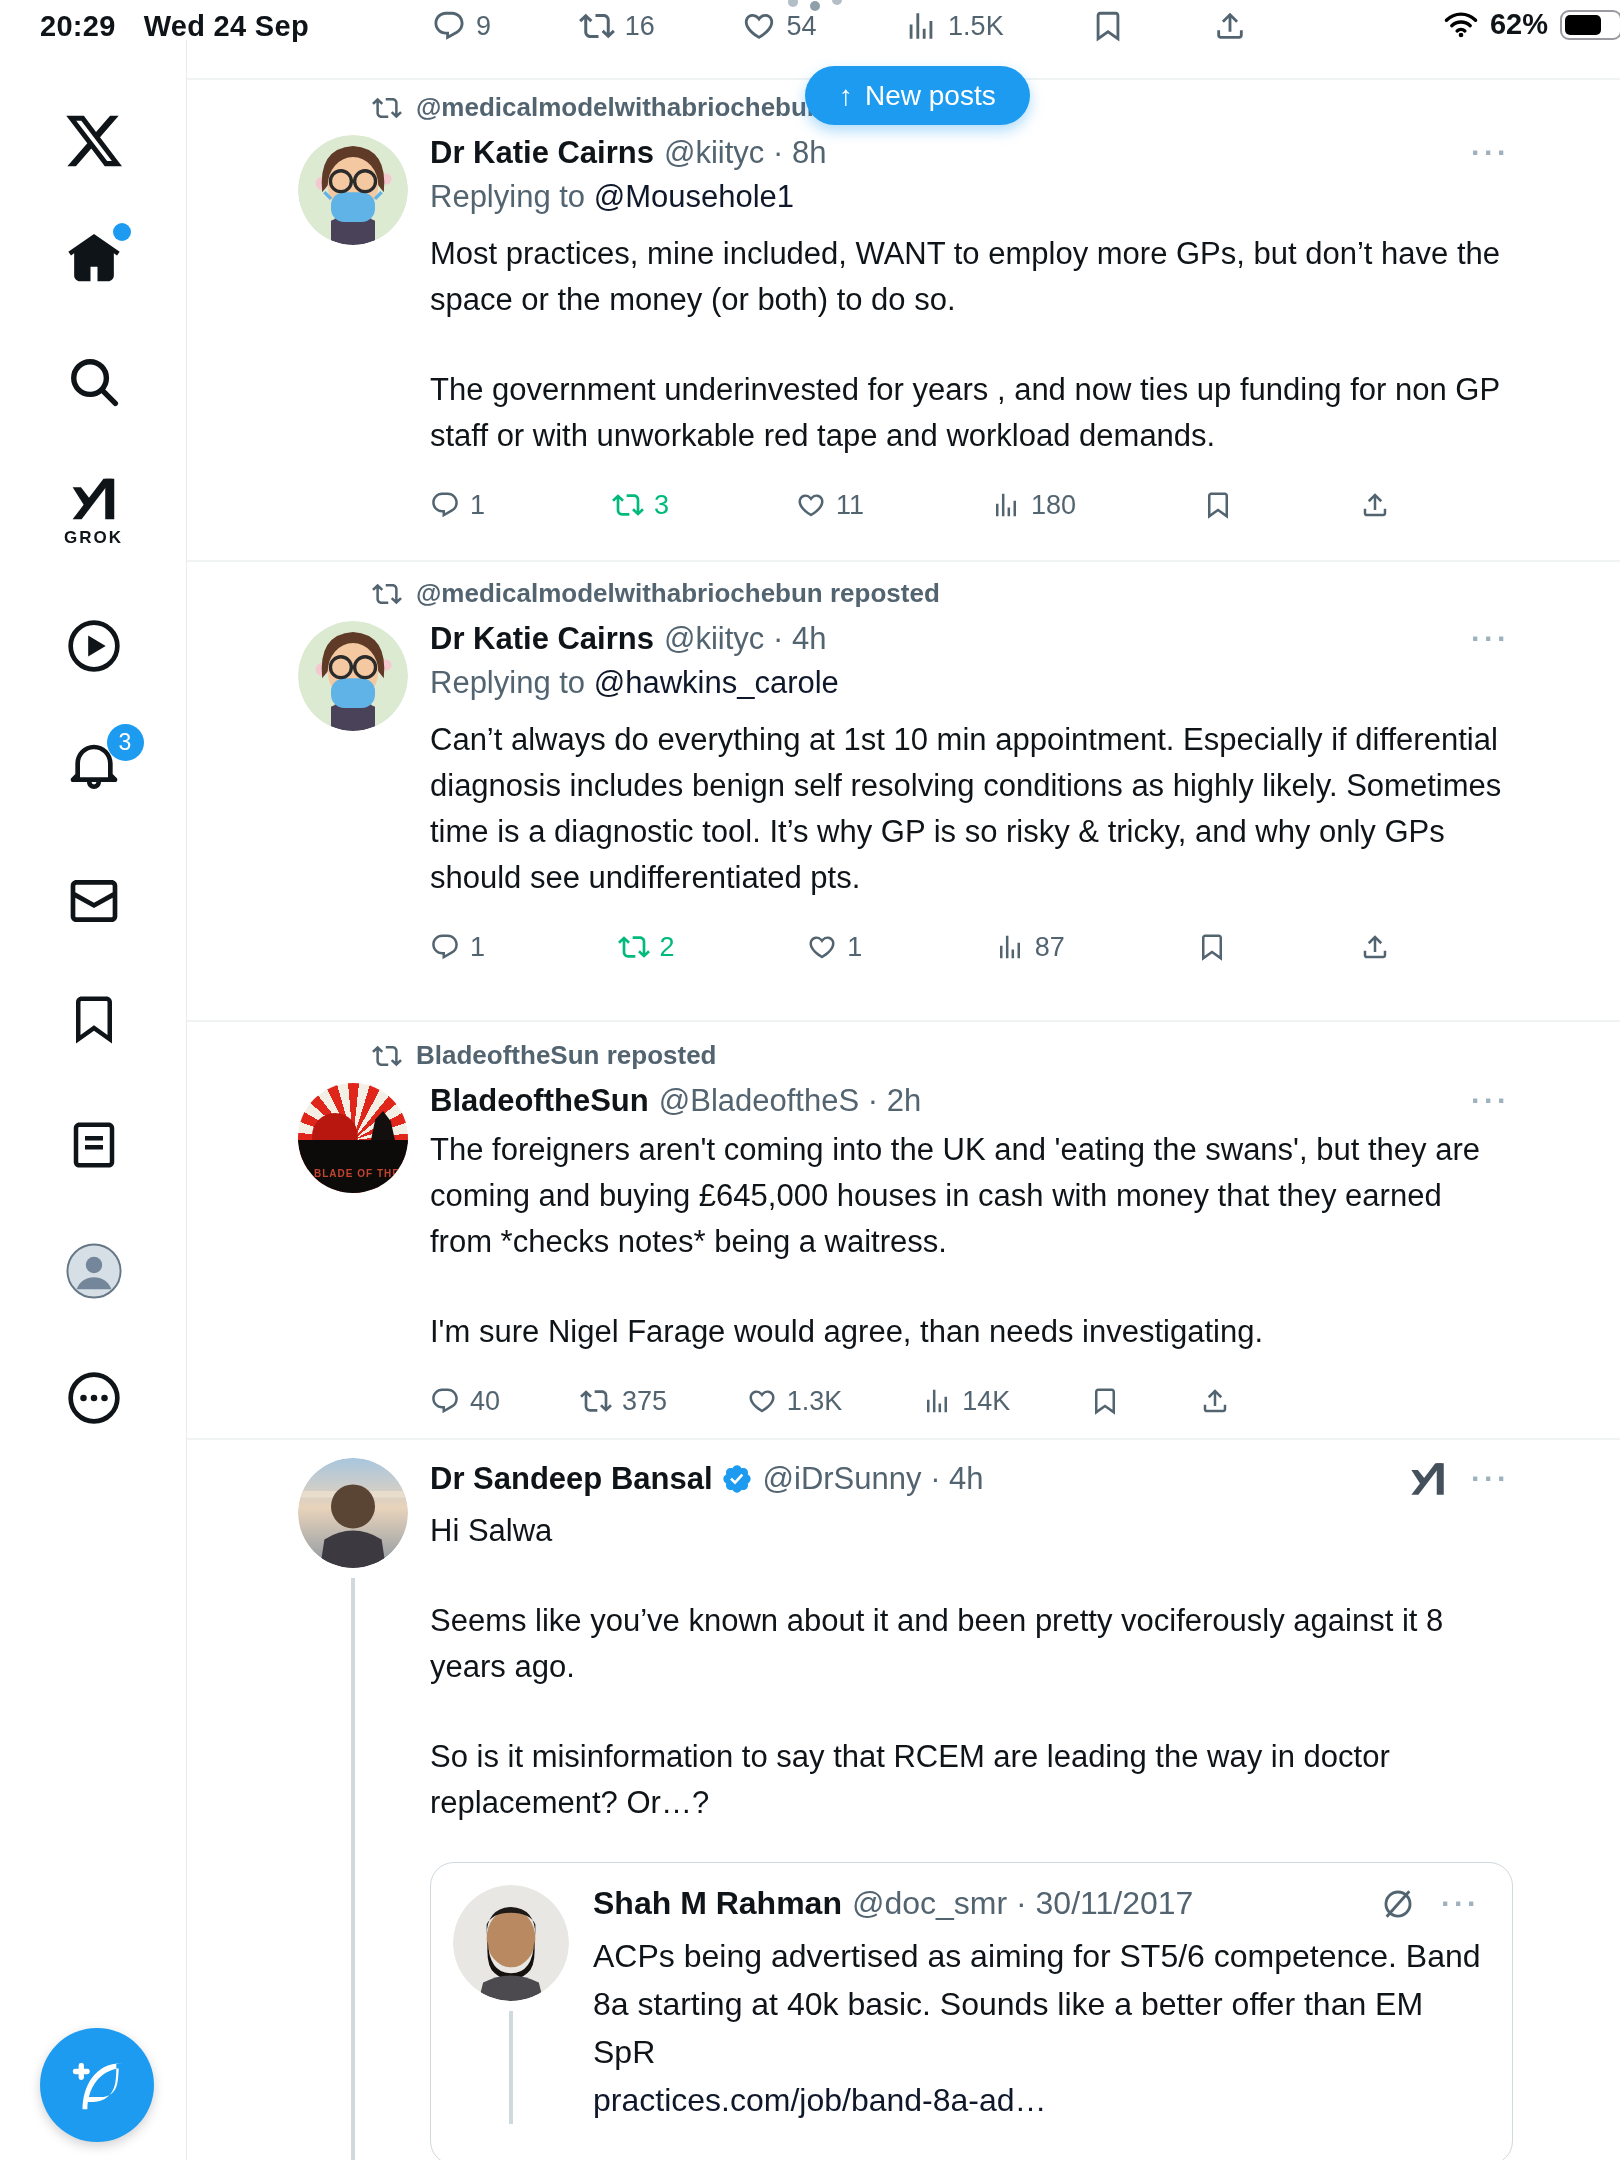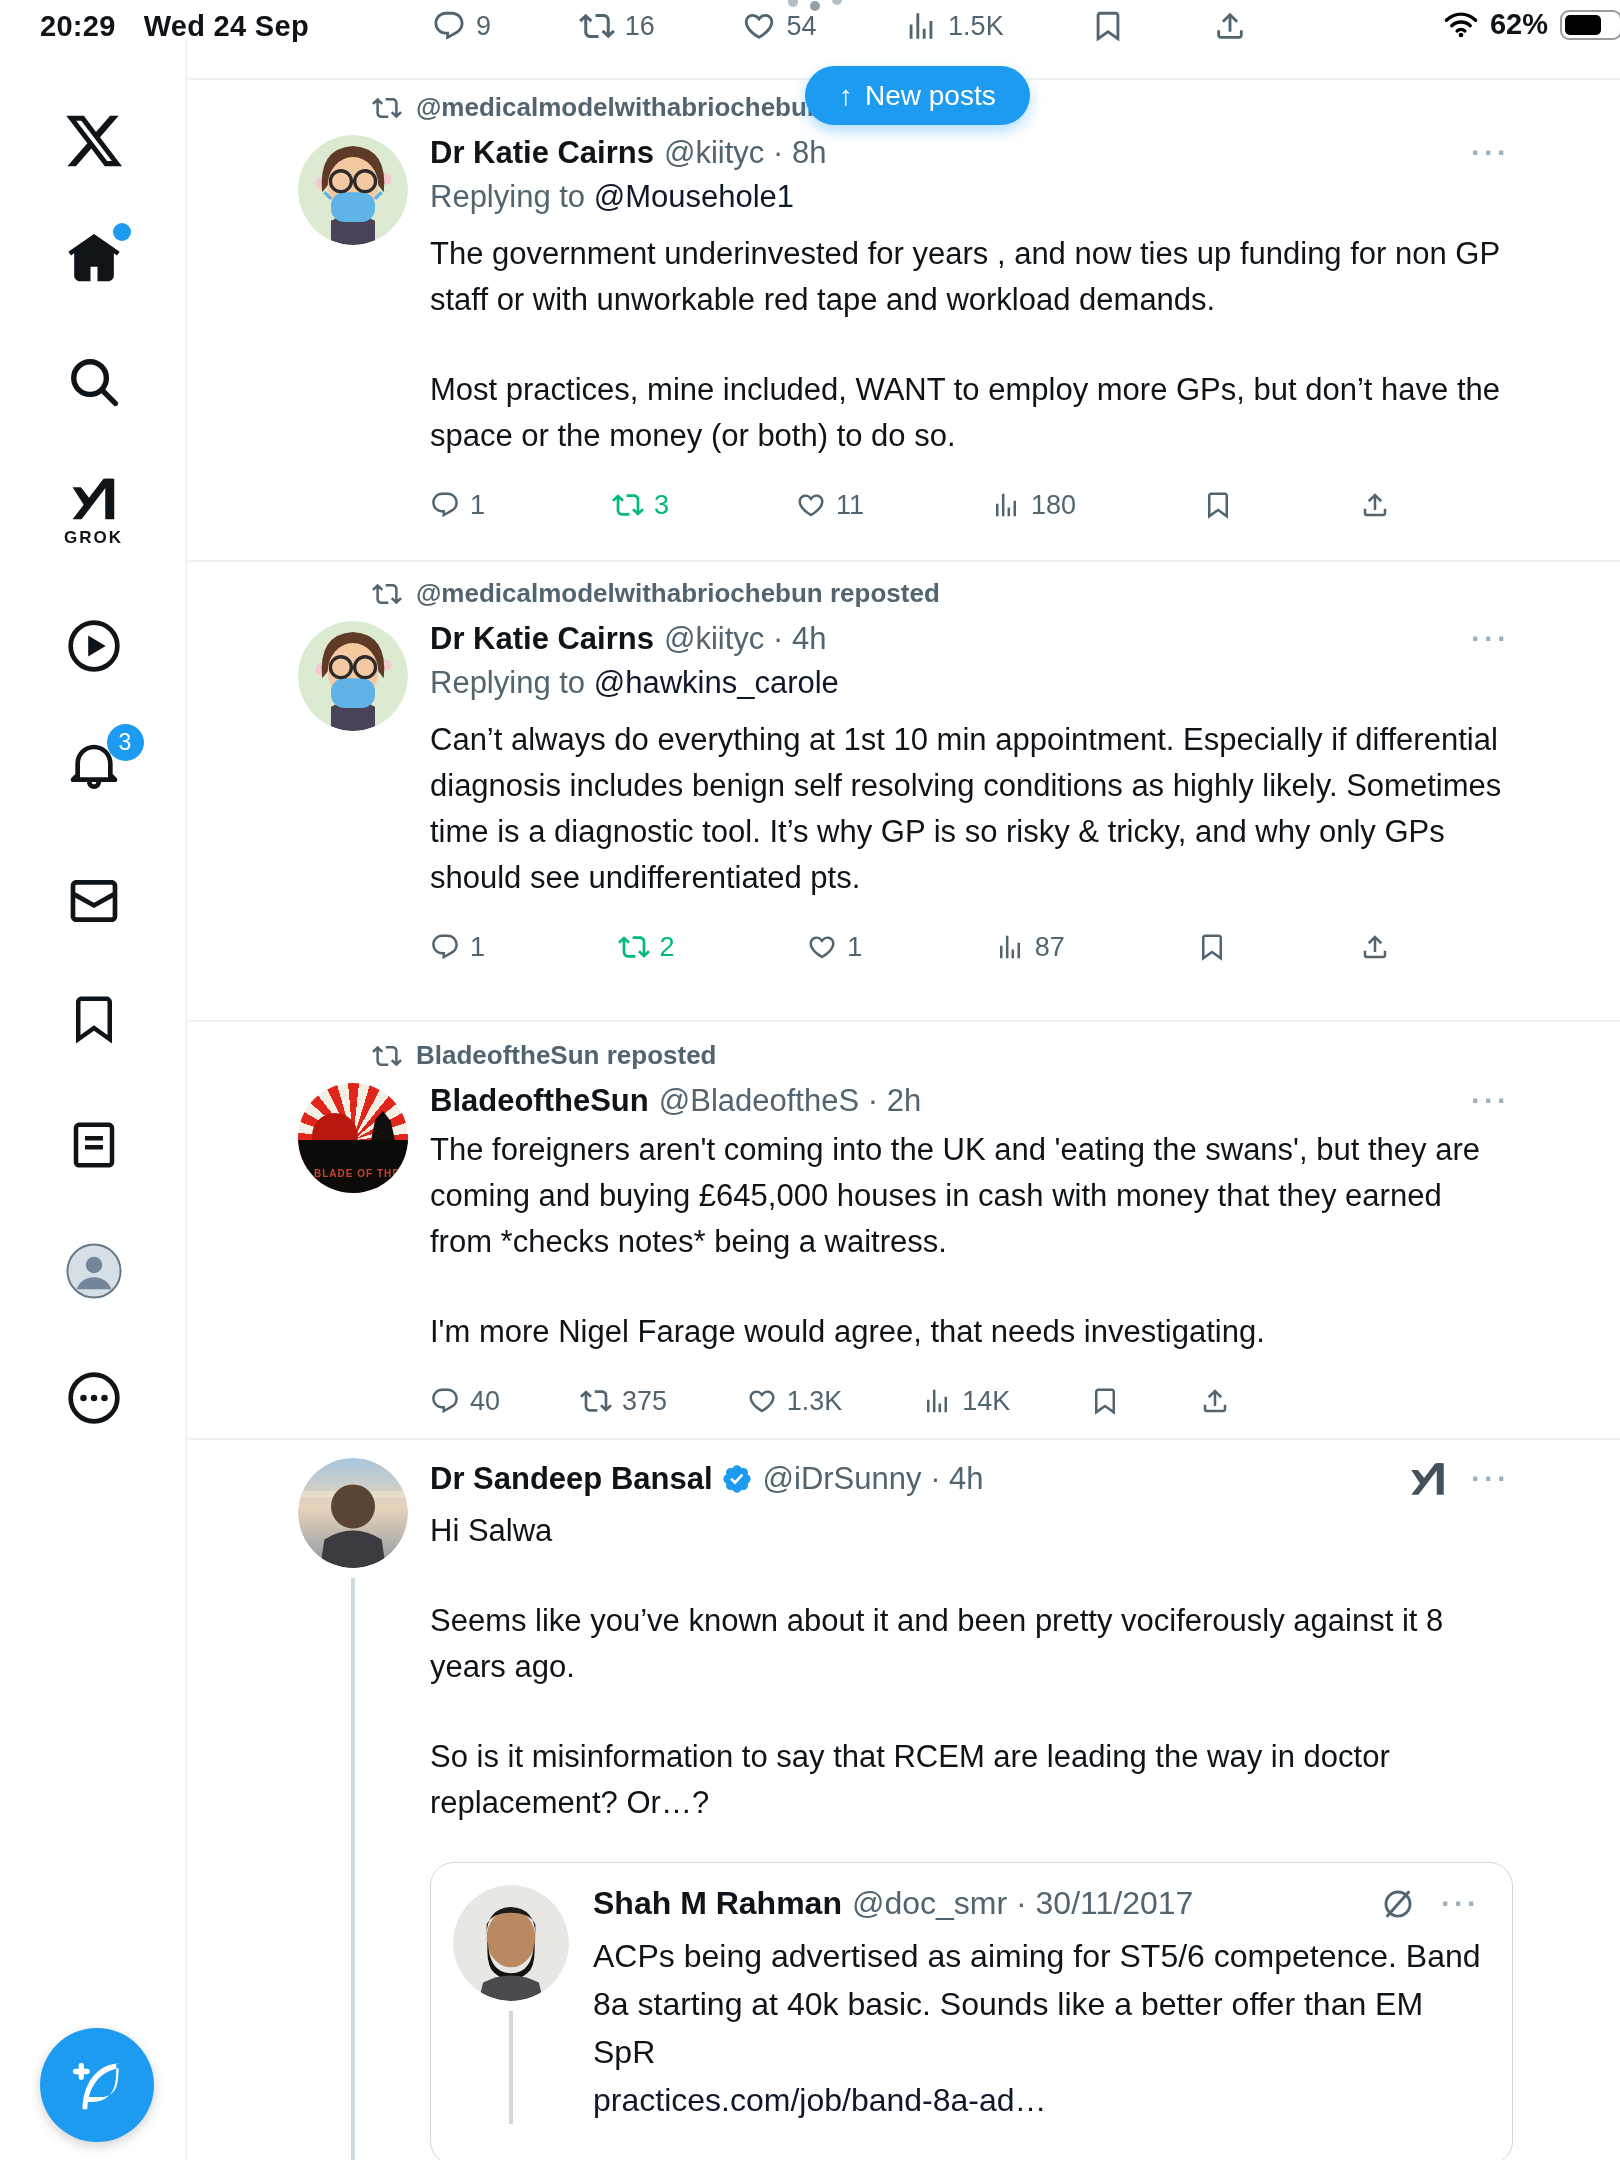--- a/index.html
+++ b/index.html
@@ -337,22 +337,22 @@
             <span class="name">Dr Katie Cairns</span>
             <span class="meta"><span>@kiityc</span> <span>·</span> <span>8h</span></span>
             <span class="head-icons">
                 <span class="dots">···</span>
               </span>
           </div>
           <div class="reply-line">
             <span>Replying to </span><span class="link">@Mousehole1</span>
           </div>
           <div class="body">
+            <p>Most practices, mine included,  WANT to employ more GPs, but don’t have the space or the money (or both) to do so.</p>
             <p>The government underinvested for years , and now ties up funding for non GP staff or with unworkable red tape and workload demands.</p>
-            <p>Most practices, mine included,  WANT to employ more GPs, but don’t have the space or the money (or both) to do so.</p>
           </div>
           <div class="actions stats stats-wide">
             <span class="action">
               <svg width="30" height="30">
                   <use href="#i-reply"></use>
                 </svg>
               <span>1</span>
             </span>
             <span class="action green">
               <svg width="32" height="32">
@@ -490,21 +490,21 @@
         <div class="content-col">
           <div class="head-row">
             <span class="name">BladeoftheSun</span>
             <span class="meta"><span>@BladeoftheS</span> <span>·</span> <span>2h</span></span>
             <span class="head-icons">
                 <span class="dots">···</span>
               </span>
           </div>
           <div class="body" style="margin-top:8px">
             <p>The foreigners aren't coming into the UK and 'eating the swans', but they are coming and buying £645,000 houses in cash with money that they earned from *checks notes* being a waitress.</p>
-            <p>I'm more Nigel Farage would agree, that needs investigating.</p>
+            <p>I'm sure Nigel Farage would agree, than needs investigating.</p>
           </div>
           <div class="actions stats stats-narrow">
             <span class="action">
               <svg width="30" height="30">
                   <use href="#i-reply"></use>
                 </svg>
               <span>40</span>
             </span>
             <span class="action">
               <svg width="32" height="32">

